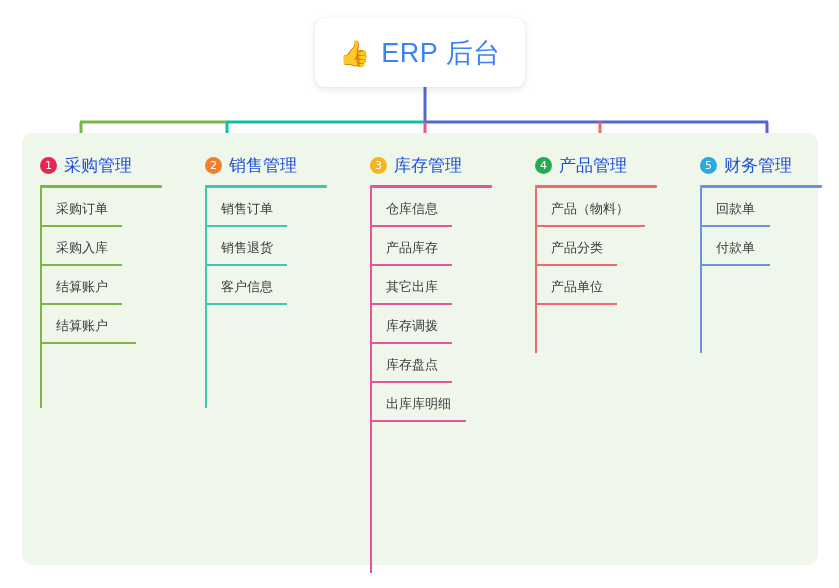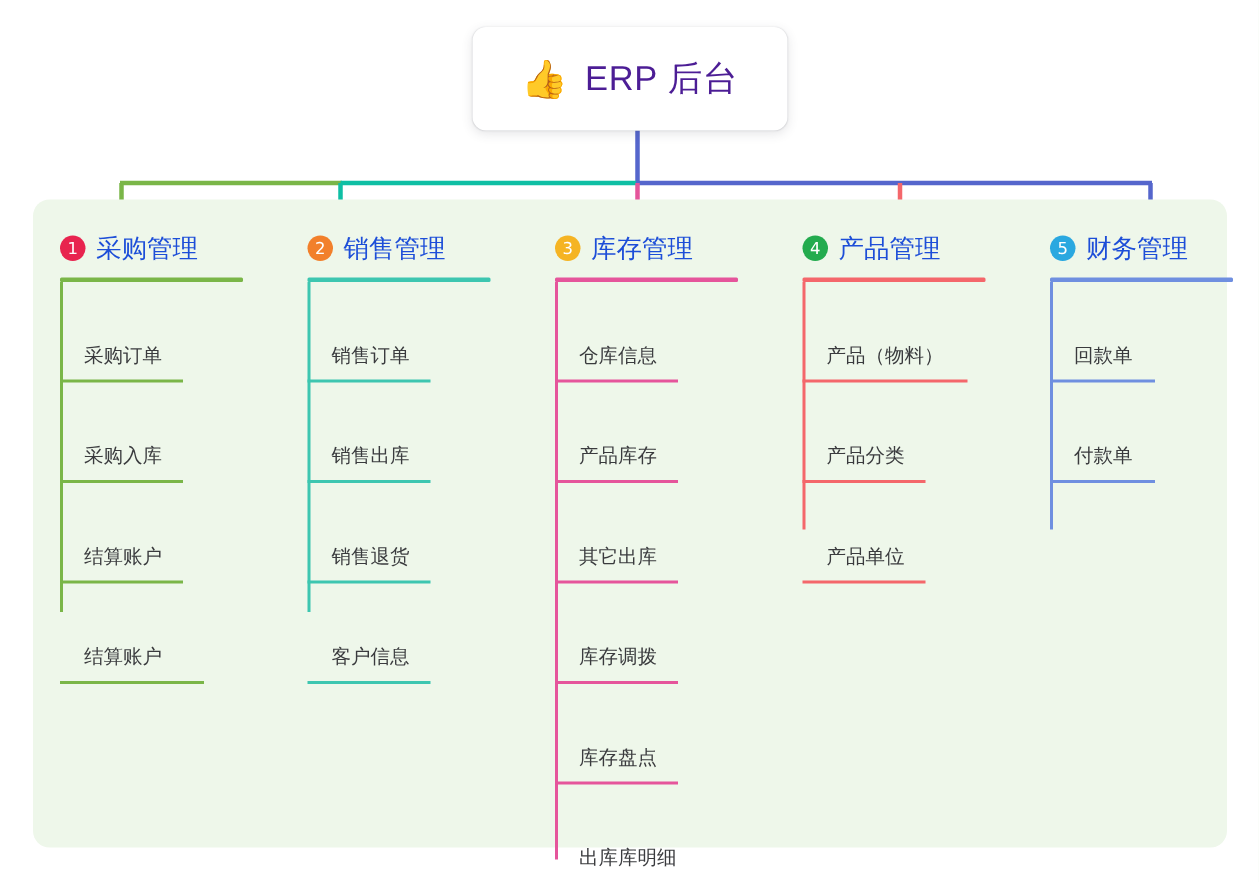--- a/index.html
+++ b/index.html
@@ -31,22 +31,22 @@
     justify-content: center;
     box-sizing: border-box;
   }
   #title-card .thumb {
     font-size: 25px;
     line-height: 1;
     margin-right: 11px;
     margin-top: 1px;
   }
   #title-card .title-text {
-    font-size: 23px;
-    color: #4c1d95;
+    font-size: 27px;
+    color: #3b82f6;
     letter-spacing: 0.5px;
     white-space: nowrap;
   }
 
   
   #connectors {
     position: absolute;
     left: 0; top: 0;
     width: 839px; height: 588px;
     pointer-events: none;
@@ -104,21 +104,21 @@
     padding-left: 0;
   }
   .spine {
     position: absolute;
     left: 0;
     top: 0;
     width: 2px;
   }
   .leaf {
     position: relative;
-    height: 67px;
+    height: 39px;
     box-sizing: border-box;
   }
   .leaf-label {
     position: absolute;
     left: 16px;
     bottom: 9px;
     font-size: 13px;
     color: #3a3b3e;
     white-space: nowrap;
   }
@@ -188,24 +188,20 @@
         <div class="col-title">销售管理</div>
       </div>
       <div class="header-rule" style="background: rgb(61, 198, 176); width: 122px; margin-left: 18px;"></div>
       <div class="leaves">
         <div class="spine" style="background: rgb(61, 198, 176); height: 220px;"></div>
         <div class="leaf">
           <div class="leaf-label">销售订单</div>
           <div class="leaf-rule" style="background: rgb(61, 198, 176); width: 82px;"></div>
         </div>
         <div class="leaf">
-          <div class="leaf-label">销售出库</div>
-          <div class="leaf-rule" style="background: rgb(61, 198, 176); width: 82px;"></div>
-        </div>
-        <div class="leaf">
           <div class="leaf-label">销售退货</div>
           <div class="leaf-rule" style="background: rgb(61, 198, 176); width: 82px;"></div>
         </div>
         <div class="leaf">
           <div class="leaf-label">客户信息</div>
           <div class="leaf-rule" style="background: rgb(61, 198, 176); width: 82px;"></div>
         </div>
       </div>
     </div>
     <div class="column" style="left: 330px; width: 140px; top: 18px;">

